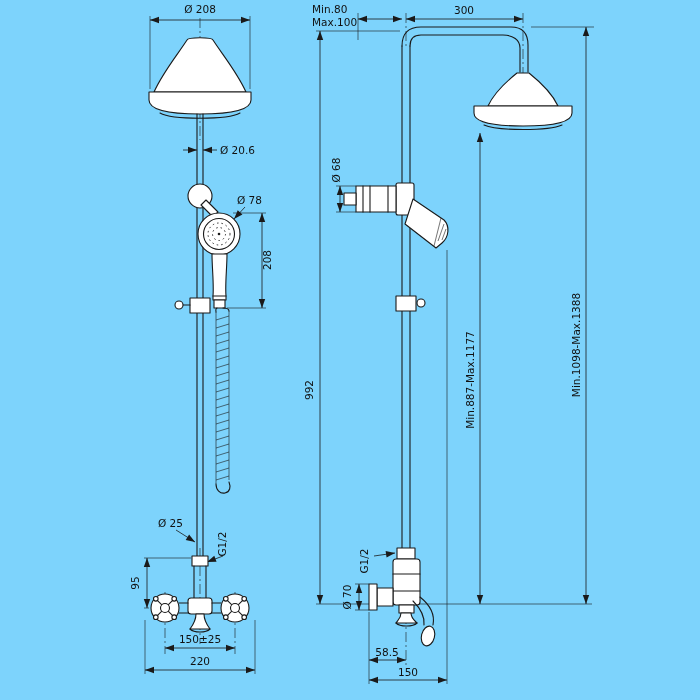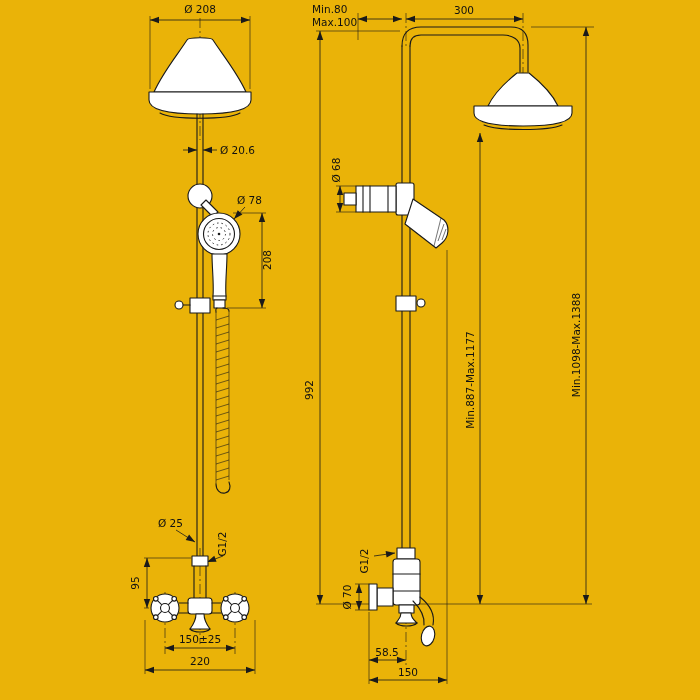--- a/index.html
+++ b/index.html
@@ -1,17 +1,17 @@
 <!DOCTYPE html>
 <html><head>
 <meta charset="utf-8">
 <title>Shower Column Technical Drawing</title>
 <style>
   html,body{margin:0;padding:0;background:#fff;}
-  #canvas{width:700px;height:700px;background:#eab308;position:relative;overflow:hidden;}
+  #canvas{width:700px;height:700px;background:#7dd3fc;position:relative;overflow:hidden;}
   svg{display:block;}
   .obj{fill:none;stroke:#1a1a1a;stroke-width:1.1;stroke-linecap:round;stroke-linejoin:round;}
   .objf{fill:#ffffff;stroke:#1a1a1a;stroke-width:1.1;stroke-linejoin:round;}
   .dim{fill:none;stroke:#1a1a1a;stroke-width:.8;}
   .thin{fill:none;stroke:#1a1a1a;stroke-width:.6;}
   .cl{fill:none;stroke:#1a1a1a;stroke-width:.6;stroke-dasharray:10 3 2 3;}
   .dot{fill:none;stroke:#1a1a1a;stroke-width:.9;stroke-dasharray:1.5 3;}
   text{font-family:"DejaVu Sans",sans-serif;font-size:10.5px;fill:#111;}
 </style>
 </head>

